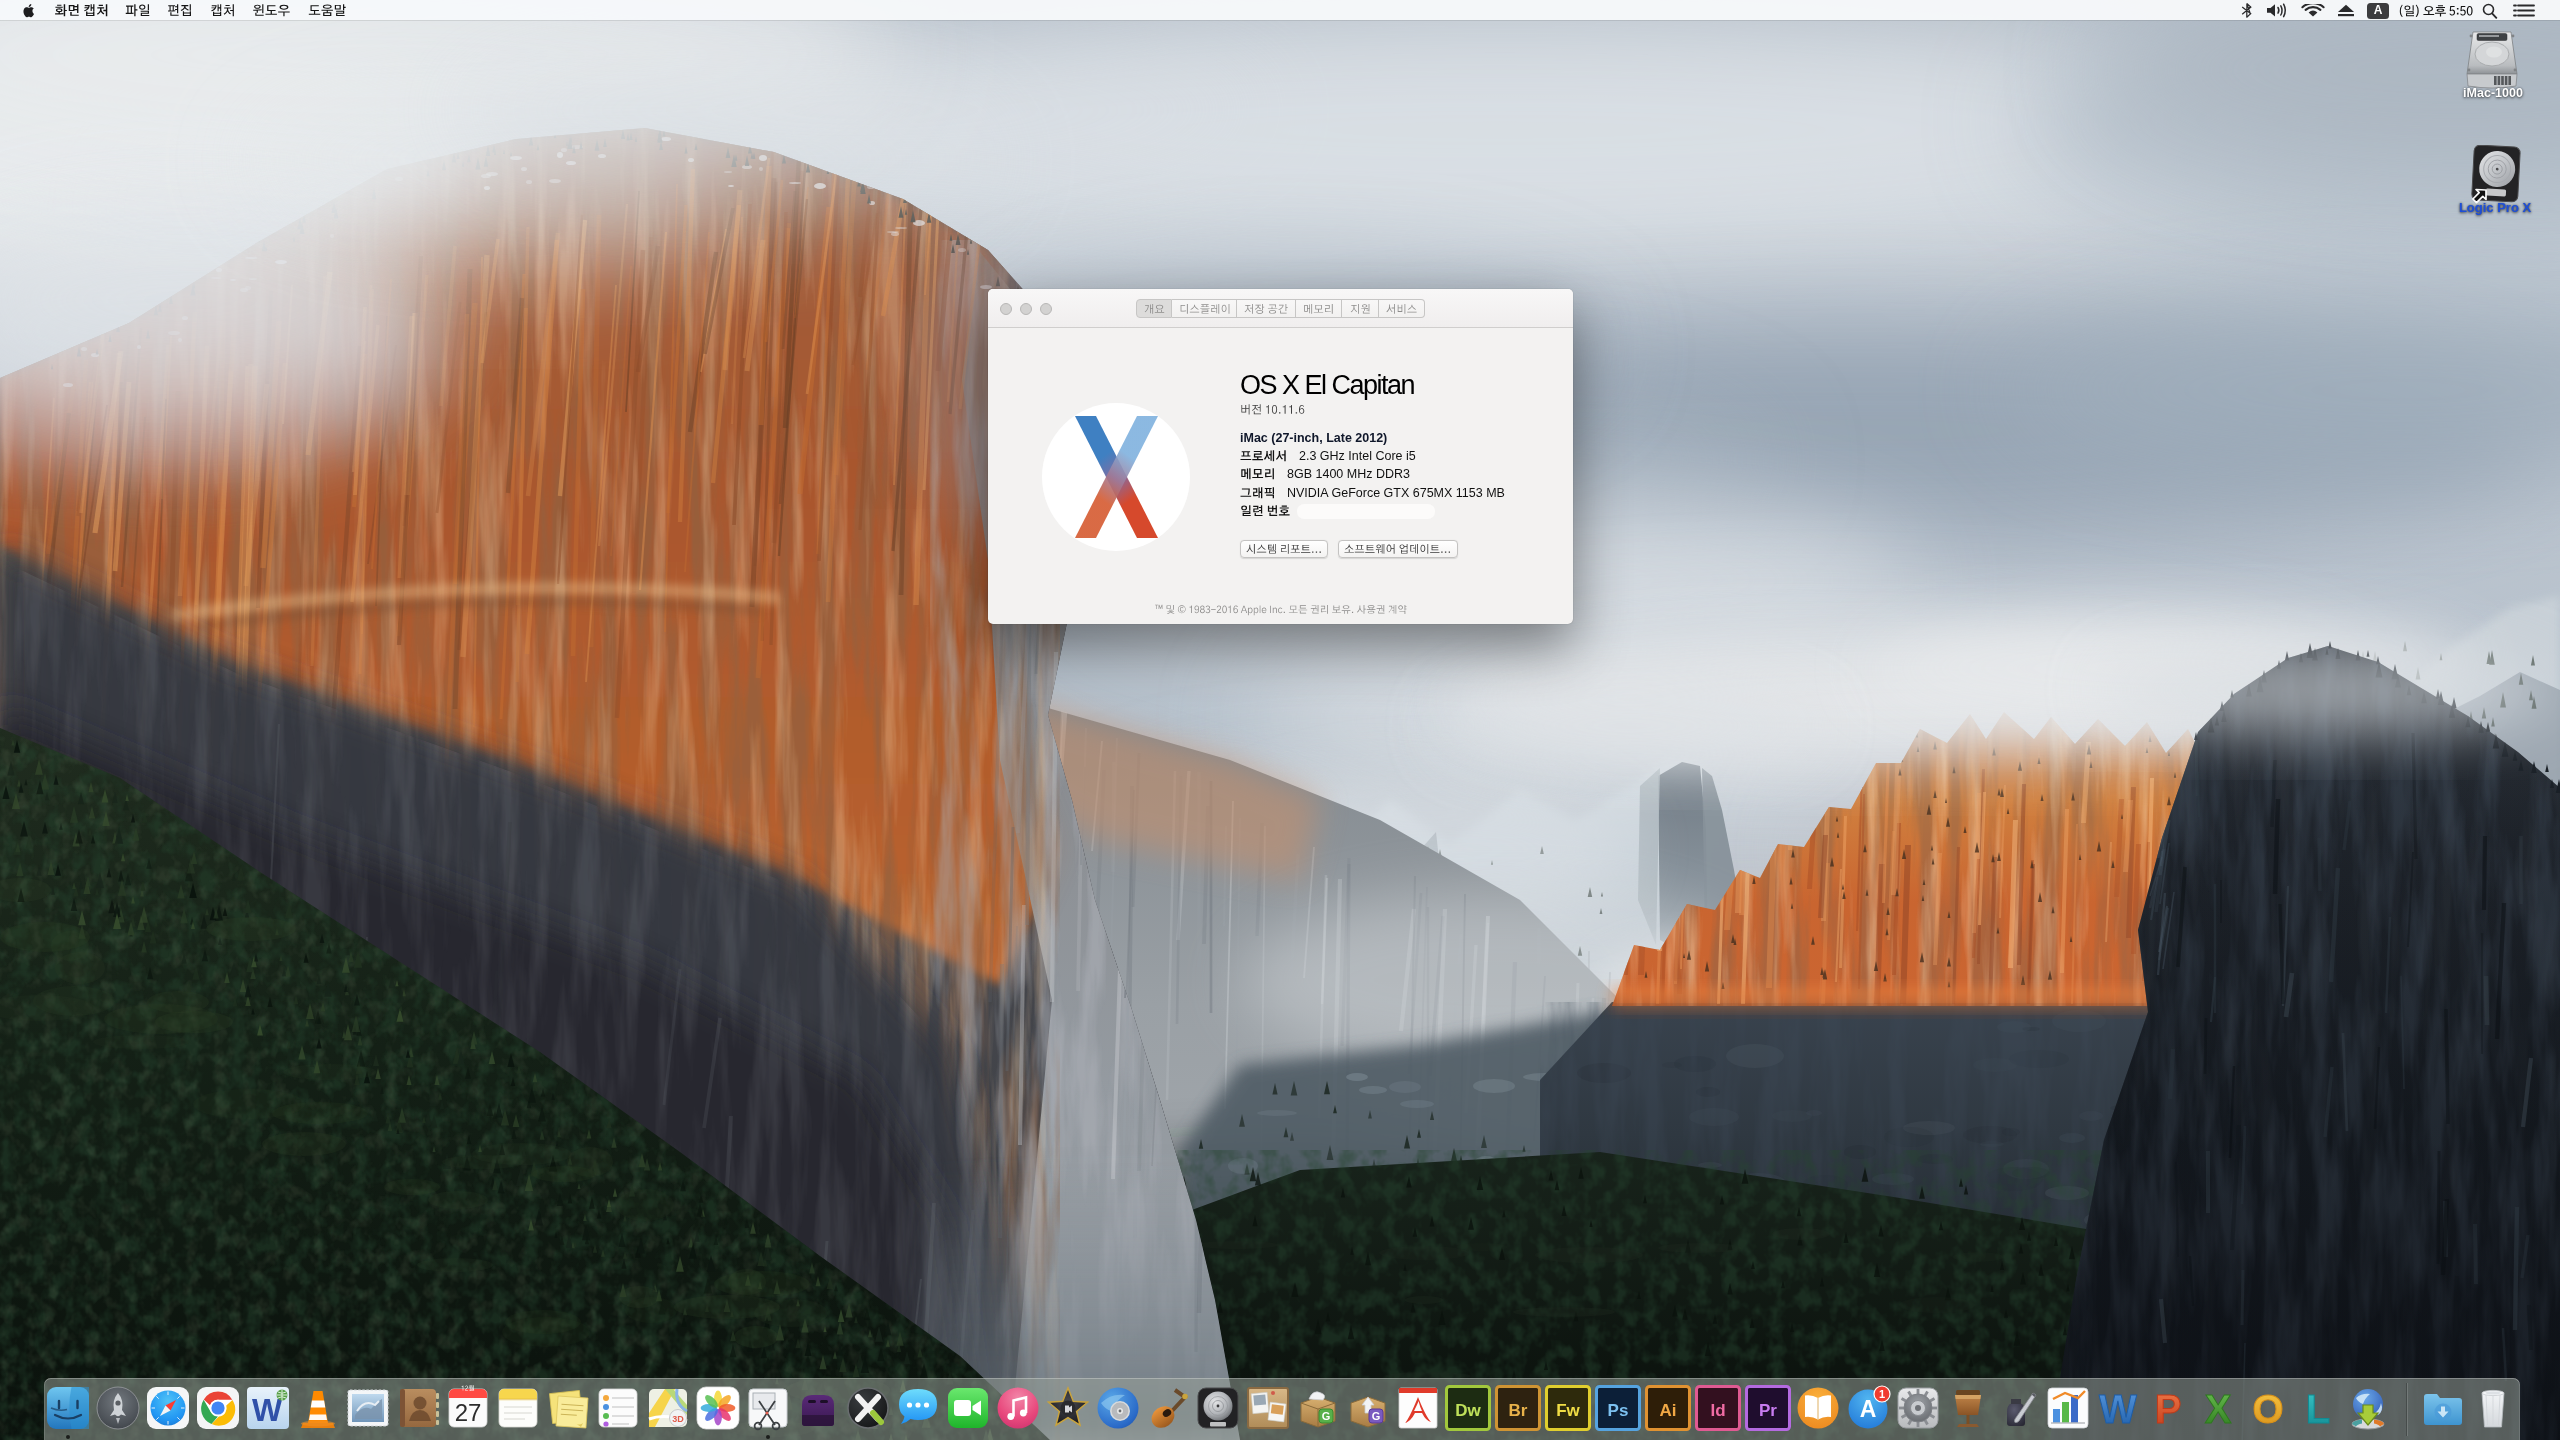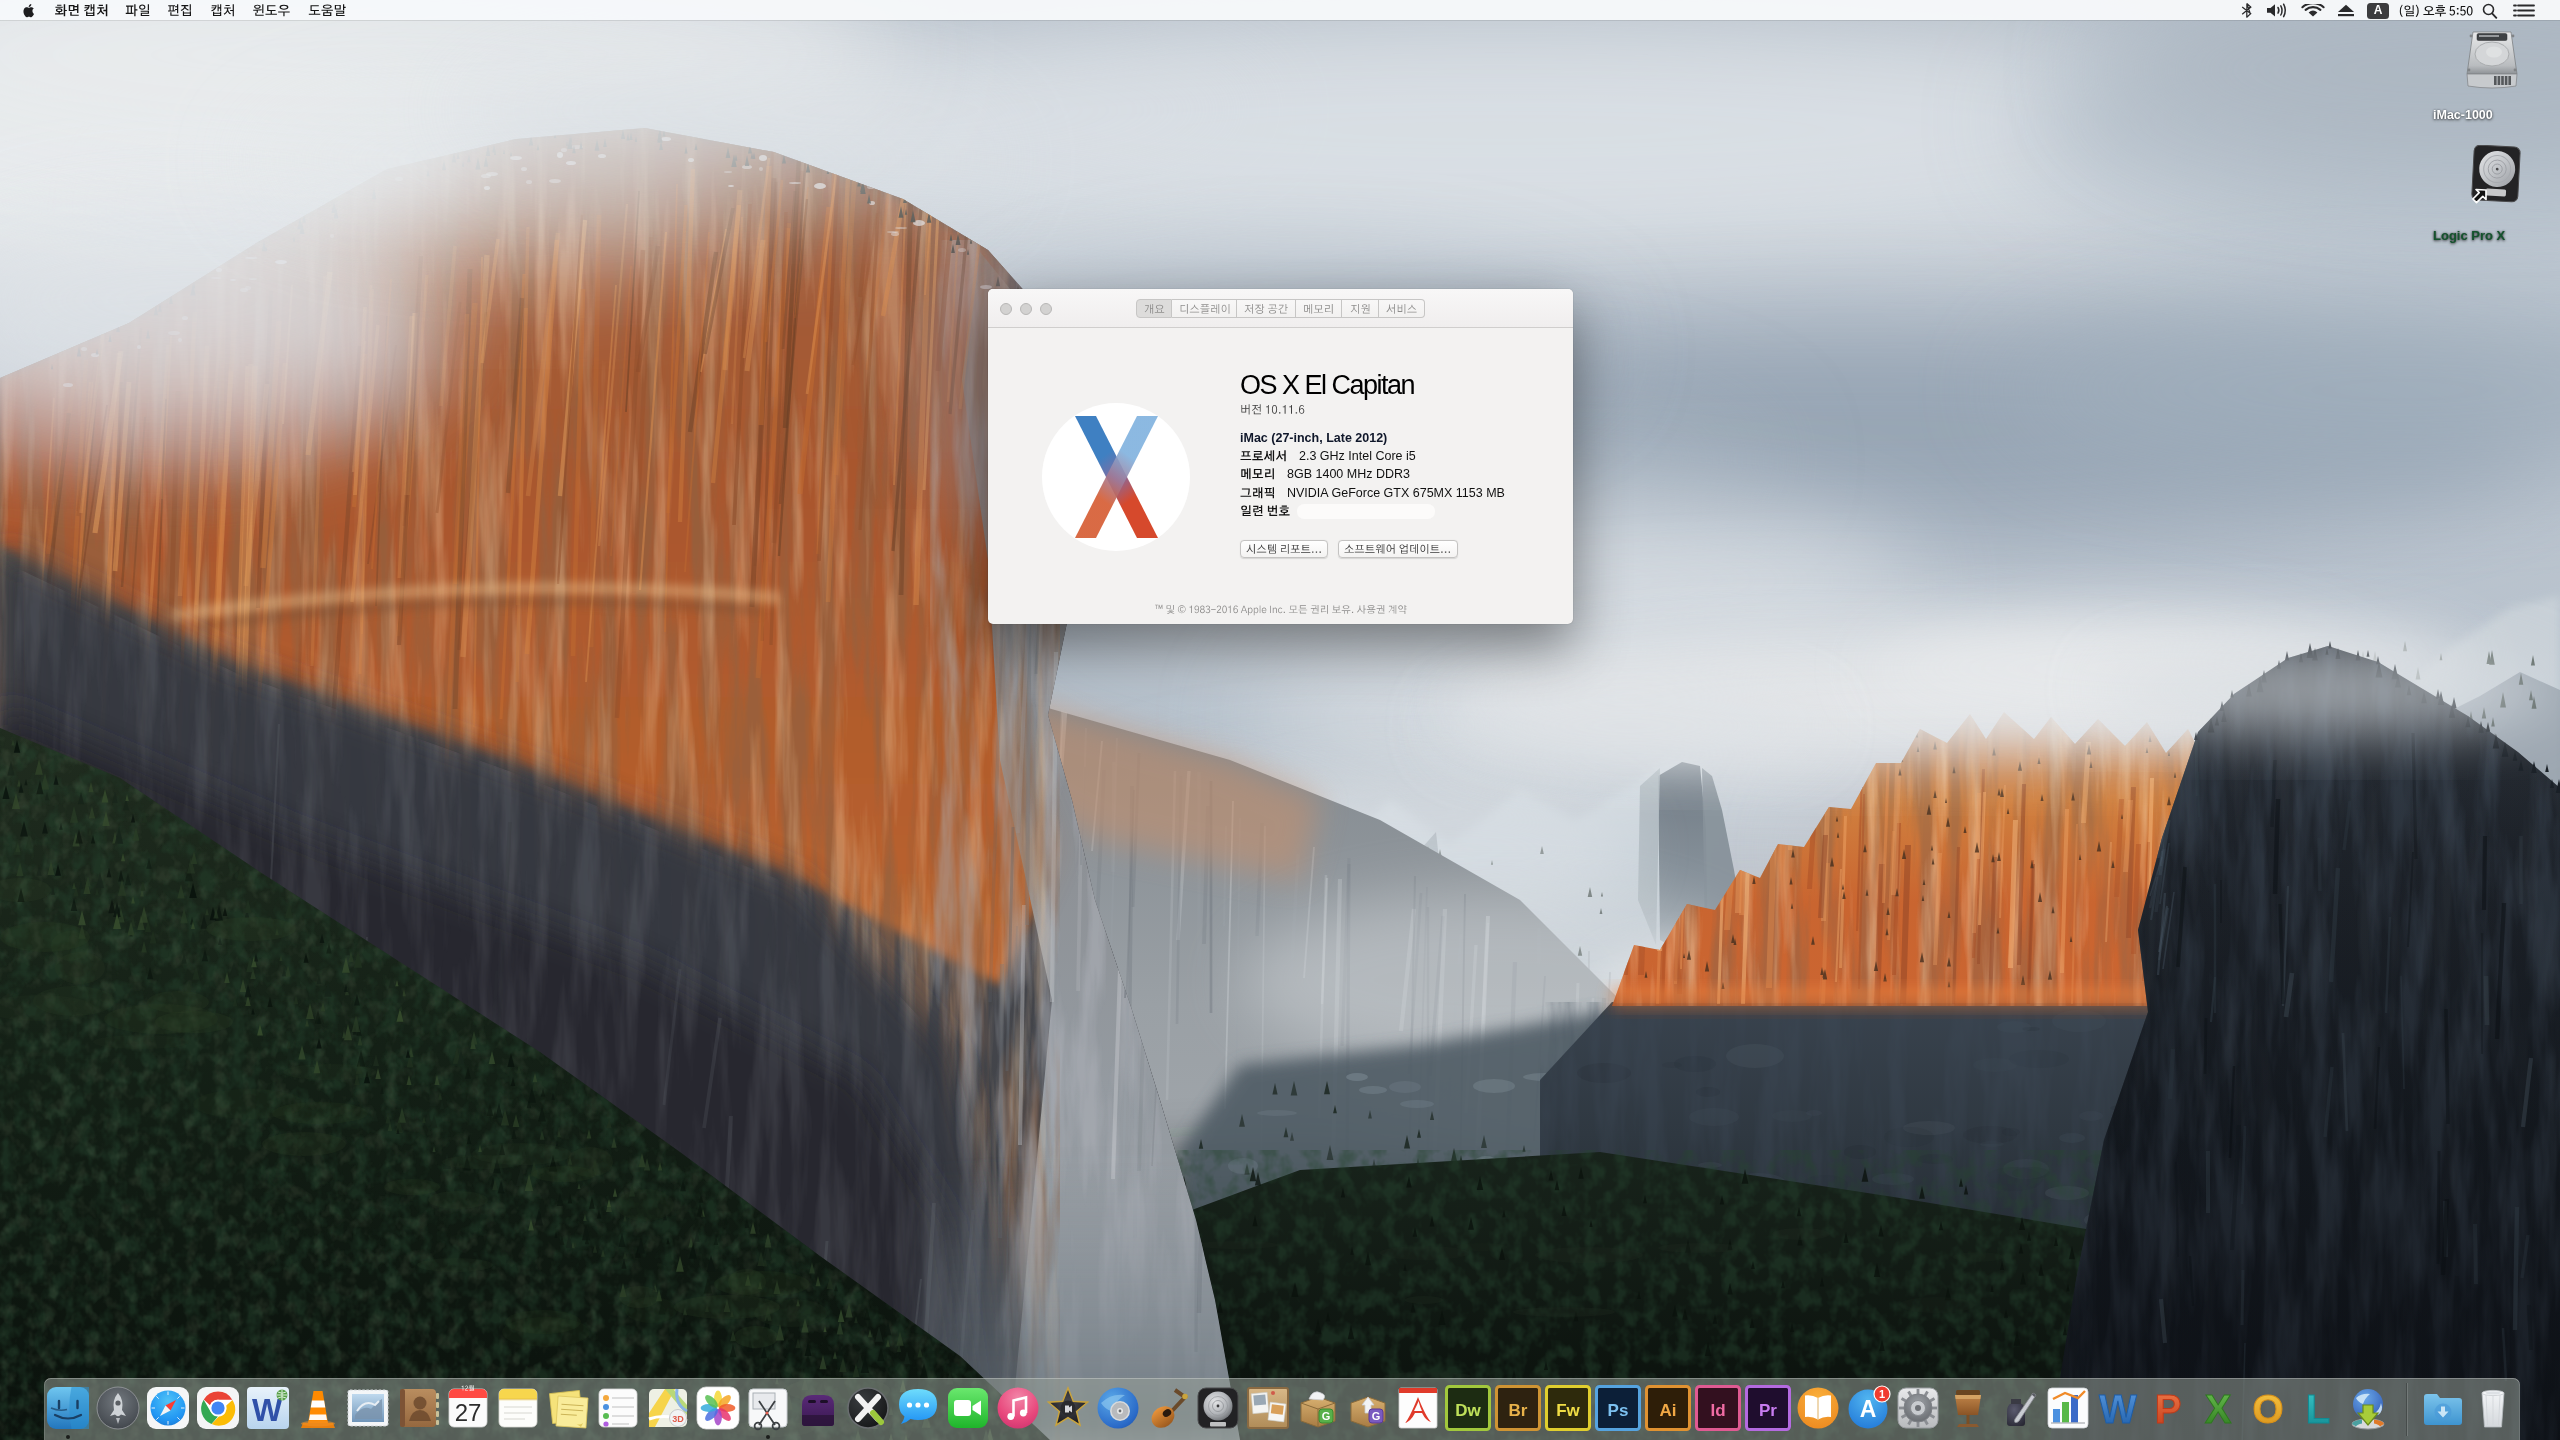--- a/index.html
+++ b/index.html
@@ -1926,39 +1926,39 @@
         <rect x="36.6" y="46" width="2.6" height="9"></rect>
         <rect x="40.2" y="46" width="2.6" height="9"></rect>
         <rect x="43.8" y="46" width="2.6" height="9"></rect>
         <rect x="47.4" y="46" width="2.6" height="9"></rect>
       </g>
 <circle cx="10" cy="6" r="1.4" fill="#808386"></circle>
       <circle cx="52" cy="6" r="1.4" fill="#808386"></circle>
 <circle cx="8" cy="40" r="1.4" fill="#808386"></circle>
       <circle cx="54" cy="40" r="1.4" fill="#808386"></circle>
 </svg>
-    <div class="abs" style="left:2433px;top:108px;width:120px;font:700 12.5px 'Liberation Sans',sans-serif;color:#fff;text-shadow:0 1px 3px rgba(0,0,0,0.65),0 0 2px rgba(0,0,0,0.4)">iMac-1000</div>
+    <div class="abs" style="left:2433px;top:86px;width:120px;text-align:center;font:700 12.5px 'Liberation Sans',sans-serif;color:#fff;text-shadow:0 1px 3px rgba(0,0,0,0.65),0 0 2px rgba(0,0,0,0.4)">iMac-1000</div>
     <svg class="abs" style="left:2470px;top:145px" width="52" height="60" viewBox="0 0 52 60">
 <defs>
         <linearGradient id="lpx" x1="0" y1="0" x2="1" y2="1">
           <stop offset="0" stop-color="#e2e3e5"></stop>
           <stop offset="0.5" stop-color="#c2c5c9"></stop>
           <stop offset="1" stop-color="#9a9da2"></stop>
         </linearGradient>
       </defs>
 <rect x="3" y="1" width="46" height="55" rx="6" fill="#232325" stroke="#4a4a4c" stroke-width="1" transform="rotate(3 26 28)"></rect>
 <circle cx="27" cy="24" r="18" fill="url(#lpx)" transform="rotate(3 26 28)"></circle>
 <circle cx="27" cy="24" r="13.5" fill="none" stroke="#a8abb0" stroke-width="1" transform="rotate(3 26 28)"></circle>
 <circle cx="27" cy="24" r="9" fill="none" stroke="#9da0a5" stroke-width="0.9" transform="rotate(3 26 28)"></circle>
 <circle cx="27" cy="24" r="5" fill="none" stroke="#94979c" stroke-width="0.8" transform="rotate(3 26 28)"></circle>
 <circle cx="27" cy="24" r="1.4" fill="#4a4a4c" transform="rotate(3 26 28)"></circle>
 <rect x="17" y="44" width="20" height="7" rx="1.5" fill="#d8d9db" opacity="0.9" transform="rotate(3 26 28)"></rect>
 <path d="M3 57 L3 47.5 L6.2 50.7 L12.5 44.4 L16.1 48 L9.8 54.3 L13 57.5 Z" fill="#111" stroke="#fbfbfb" stroke-width="1.7" stroke-linejoin="round" transform="rotate(180 9.5 51)"></path>
 </svg>
-    <div class="abs" style="left:2433px;top:228px;width:124px;font:700 13px 'Liberation Sans',sans-serif;color:#14532d;text-shadow:0 1px 3px rgba(0,0,0,0.65),0 0 2px rgba(0,0,0,0.4)">Logic Pro X</div>
+    <div class="abs" style="left:2433px;top:200px;width:124px;text-align:center;font:700 13px 'Liberation Sans',sans-serif;color:#1d4ed8;text-shadow:0 1px 3px rgba(0,0,0,0.65),0 0 2px rgba(0,0,0,0.4)">Logic Pro X</div>
 <div class="abs" style="left:988px;top:289px;width:585px;height:335px;background:#f3f2f1;border-radius:5px;box-shadow:0 22px 55px rgba(0,0,0,0.45),0 0 1px rgba(0,0,0,0.35)"></div>
     <div class="abs" style="left:988px;top:289px;width:585px;height:39px;background:linear-gradient(#f8f7f7,#f0eeee);border-radius:5px 5px 0 0;border-bottom:1px solid #d0cecd"></div>
     <div class="abs" style="left:1000px;top:303px;width:12px;height:12px;border-radius:50%;background:#d3d2d1;border:0.5px solid #b8b7b6"></div>
     <div class="abs" style="left:1020px;top:303px;width:12px;height:12px;border-radius:50%;background:#d3d2d1;border:0.5px solid #b8b7b6"></div>
     <div class="abs" style="left:1040px;top:303px;width:12px;height:12px;border-radius:50%;background:#d3d2d1;border:0.5px solid #b8b7b6"></div>
     <div class="abs" style="left:1136px;top:299px;width:36px;height:19px;background:#dddcdb;border:1px solid #c7c6c5;border-left-width:1px;border-radius:4px 0 0 4px"></div>
     <div class="abs" style="left:1144px;top:302px;width:21px;height:14px"><svg width="21" height="14" viewBox="0 -10.8 21 14.0" style="overflow:visible">
         <path d="M0.7 -1.0Q2.3 -2.3 3.1 -3.9Q3.9 -5.4 3.9 -7.0H1.1V-7.7H4.8Q4.8 -3.4 1.3 -0.5ZM6.0 0.5V-8.4H6.8V-4.6H8.3V-8.7H9.1V0.9H8.3V-3.8H6.8V0.5Z M11.9 -5.8Q11.9 -6.8 12.9 -7.5Q14.0 -8.1 15.6 -8.1Q16.6 -8.1 17.4 -7.8Q18.2 -7.6 18.7 -7.0Q19.2 -6.5 19.2 -5.8Q19.2 -4.7 18.2 -4.0Q17.1 -3.4 15.6 -3.4Q14.0 -3.4 12.9 -4.0Q11.9 -4.7 11.9 -5.8ZM12.8 -5.8Q12.8 -5.0 13.6 -4.6Q14.4 -4.1 15.6 -4.1Q16.7 -4.1 17.5 -4.6Q18.3 -5.0 18.3 -5.8Q18.3 -6.5 17.5 -7.0Q16.7 -7.4 15.6 -7.4Q14.5 -7.4 13.6 -7.0Q12.8 -6.5 12.8 -5.8ZM10.8 -0.1V-0.8H13.1V-3.0H13.9V-0.8H17.2V-3.0H18.0V-0.8H20.2V-0.1Z" fill="#8e8d8c"></path>
       </svg></div>
     <div class="abs" style="left:1172px;top:299px;width:65px;height:19px;background:linear-gradient(#f8f7f7,#f2f1f0);border:1px solid #c7c6c5;border-left-width:0px;border-radius:0"></div>

